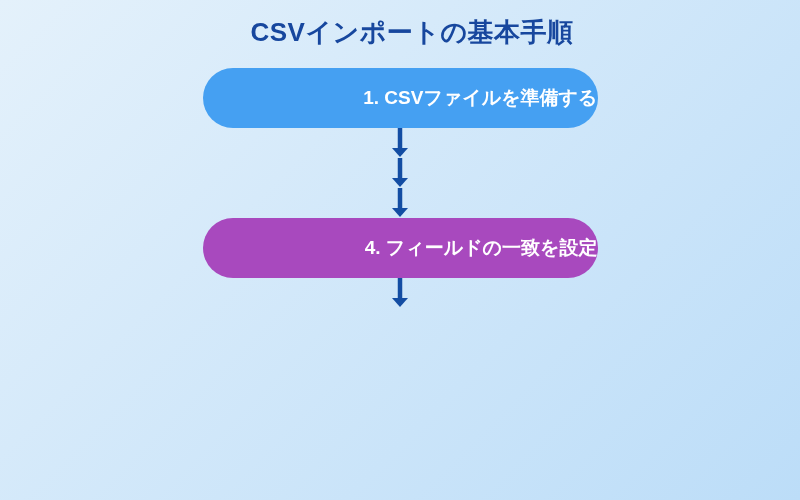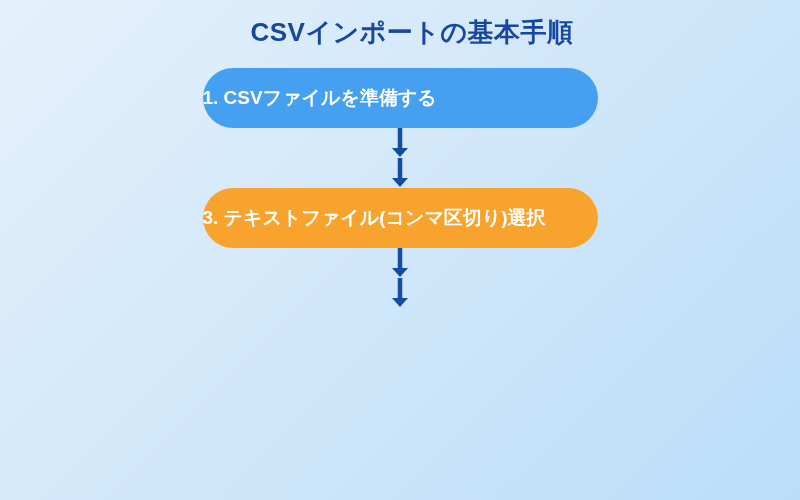--- a/index.html
+++ b/index.html
@@ -31,21 +31,21 @@
     display: flex;
     flex-direction: column;
     align-items: center;
   }
   .step {
     width: 395px;
     height: 60px;
     border-radius: 30px;
     display: flex;
     align-items: center;
-    justify-content: flex-start;
+    justify-content: flex-end;
     flex: 0 0 auto;
   }
   .step-label {
     color: #ffffff;
     font-weight: bold;
     font-size: 19px;
     white-space: nowrap;
   }
   .arrow {
     display: block;
@@ -67,29 +67,29 @@
     <path d="M11 0 L11 21" stroke="currentColor" stroke-width="4.5" fill="none"></path>
     <polygon points="3,20 19,20 11,29" fill="currentColor"></polygon>
   </svg>
 
 
   <svg class="arrow" width="22" height="30" viewBox="0 0 22 30" xmlns="http://www.w3.org/2000/svg">
     <path d="M11 0 L11 21" stroke="currentColor" stroke-width="4.5" fill="none"></path>
     <polygon points="3,20 19,20 11,29" fill="currentColor"></polygon>
   </svg>
 
-  <div class="step" style="background: rgb(248, 163, 45);">
-    <span class="step-label">3. テキストファイル(コンマ区切り)選択</span>
-  </div>
 
   <svg class="arrow" width="22" height="30" viewBox="0 0 22 30" xmlns="http://www.w3.org/2000/svg">
     <path d="M11 0 L11 21" stroke="currentColor" stroke-width="4.5" fill="none"></path>
     <polygon points="3,20 19,20 11,29" fill="currentColor"></polygon>
   </svg>
 
+  <div class="step" style="background: rgb(168, 73, 190);">
+    <span class="step-label">4. フィールドの一致を設定</span>
+  </div>
 
   <svg class="arrow" width="22" height="30" viewBox="0 0 22 30" xmlns="http://www.w3.org/2000/svg">
     <path d="M11 0 L11 21" stroke="currentColor" stroke-width="4.5" fill="none"></path>
     <polygon points="3,20 19,20 11,29" fill="currentColor"></polygon>
   </svg>
 
 </div>
 </div>
 
 </body></html>

